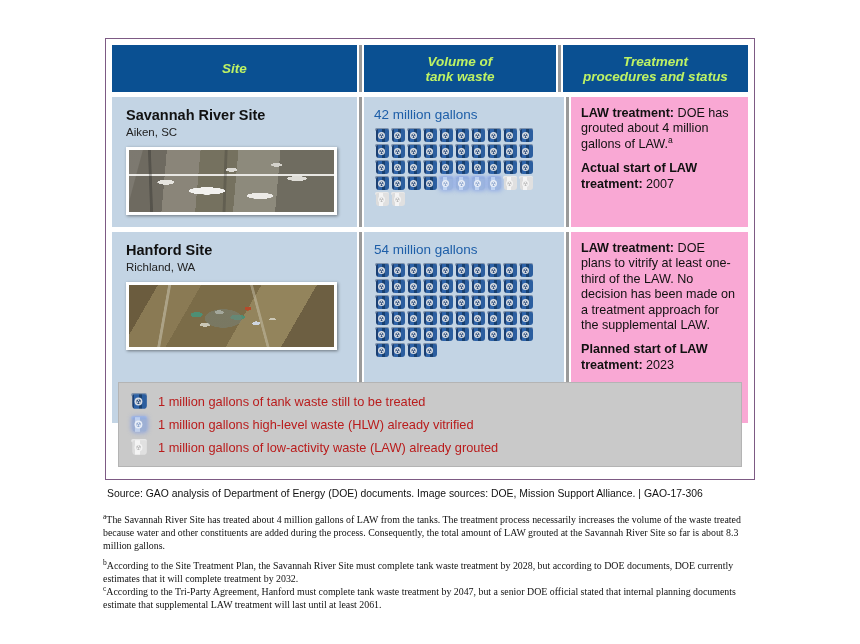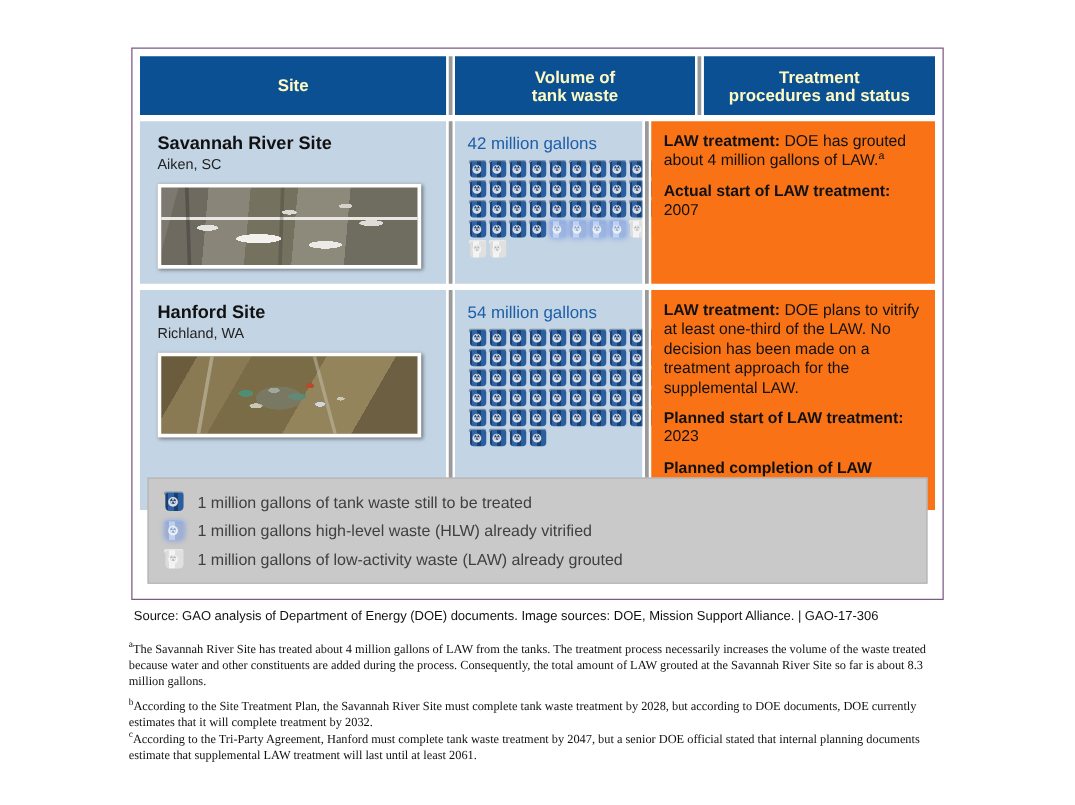--- a/index.html
+++ b/index.html
@@ -19,43 +19,44 @@
     background:#ffffff;
     box-sizing:border-box;
     padding:6px;
   }
   .figure-inner{position:relative;width:100%;height:100%;}
 
   
   .thead{display:flex;height:47px;background:#ffffff;}
   .th{
     background:#0a5092;
-    color:#fef9c3;
+    color:#bef264;
     font-weight:bold;
     font-size:13.5px;
     line-height:15px;
     display:flex;align-items:center;justify-content:center;
     text-align:center;
     box-sizing:border-box;
+    font-style:italic;
   }
   .th-site{width:245px;}
   .th-vol{width:192px;}
   .th-treat{flex:1;}
   .hdr-gap{width:7px;background:#ffffff;position:relative;}
   .hdr-gap::after{
     content:"";position:absolute;left:2px;top:0;width:3px;height:100%;
     background:#9a9a9a;
   }
 
   
   .trow{display:flex;background:#ffffff;}
   .cell{box-sizing:border-box;position:relative;}
   .c-site{width:245px;background:#c3d4e4;padding:10px 12px 12px 14px;}
-  .c-vol{width:150px;background:#c3d4e4;padding:10px 6px 4px 10px;}
-  .c-treat{flex:1;background:#f97316;padding:9px 12px 10px 10px;}
+  .c-vol{width:200px;background:#c3d4e4;padding:10px 6px 4px 10px;}
+  .c-treat{flex:1;background:#f9a8d4;padding:9px 12px 10px 10px;}
   .vdiv{width:7px;background:#ffffff;position:relative;}
   .vdiv::after{
     content:"";position:absolute;left:2px;top:0;width:3px;height:100%;
     background:#9a9a9a;
   }
   .rowgap{height:5px;background:#ffffff;}
 
   .site-name{font-size:14.5px;font-weight:bold;color:#111;line-height:17px;}
   .site-loc{font-size:11.5px;color:#222;line-height:14px;margin-top:1px;}
 
@@ -143,21 +144,21 @@
   
   .legend-wrap{position:absolute;left:6px;right:6px;bottom:6px;}
   .legend{
     background:#c9c9c9;
     border:1px solid #b4b4b4;
     padding:7px 10px 7px 12px;
     box-sizing:border-box;
   }
   .leg-item{display:flex;align-items:center;height:23px;}
   .leg-item .tank{transform:scale(1.12);margin-right:0;}
-  .leg-txt{font-size:12.8px;color:#404040;margin-left:11px;}
+  .leg-txt{font-size:12.8px;color:#b91c1c;margin-left:11px;}
 
   
   .source{
     position:absolute;left:107px;top:487px;width:700px;
     font-size:10.4px;color:#111;line-height:13px;
   }
   .notes{
     position:absolute;left:103px;top:513px;width:655px;
     font-size:9.9px;color:#111;line-height:13.2px;font-family:Liberation Serif, serif;
   }

